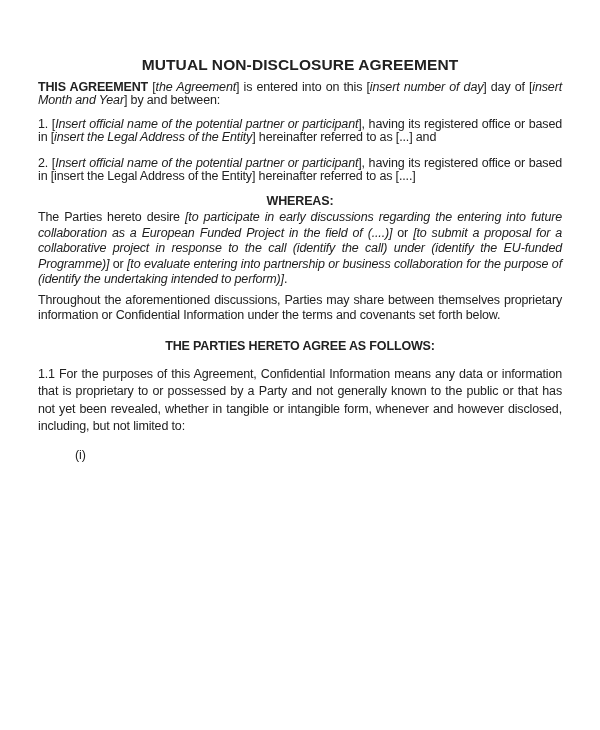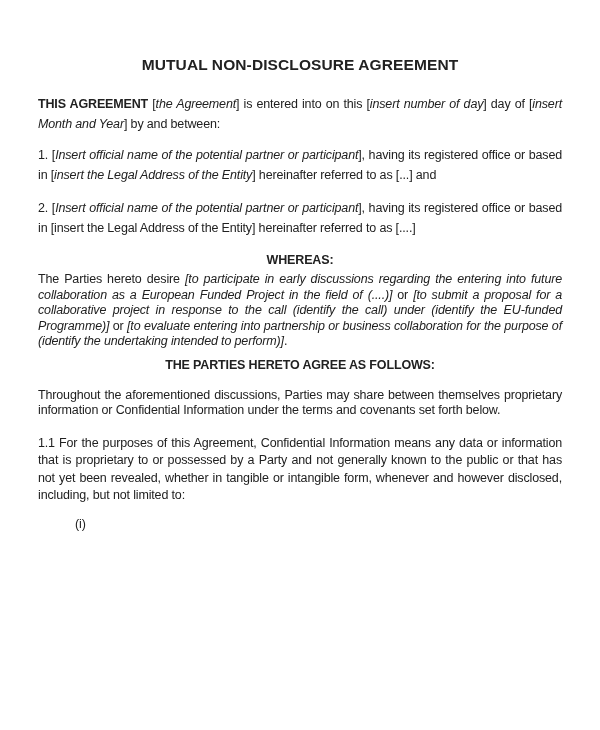--- a/index.html
+++ b/index.html
@@ -14,31 +14,31 @@
     box-sizing: border-box;
     padding: 47px 38px 0 38px;
     background: #ffffff;
     color: #212121;
     font-family: "Liberation Sans", "DejaVu Sans", sans-serif;
     font-size: 12.5px;
     letter-spacing: -0.15px;
     overflow: hidden;
   }
   .title {
-    margin: 8px 0 19px 0;
+    margin: 8px 0 6px 0;
     text-align: center;
     font-size: 15.5px;
     font-weight: bold;
     line-height: 20px;
     letter-spacing: 0.1px;
   }
   .para {
     margin: 0 0 12px 0;
     text-align: justify;
-    line-height: 20px;
+    line-height: 13px;
   }
   .tight   { line-height: 15.5px; }
   .mid     { line-height: 17.5px; }
   .heading { text-align: center; font-weight: bold; }
   .mb2  { margin-bottom: 2px; }
   .mb5  { margin-bottom: 5px; }
   .mb10 { margin-bottom: 10px; }
   .mb11 { margin-bottom: 11px; }
   .mb13 { margin-bottom: 13px; }
   .mb16 { margin-bottom: 16px; }
@@ -73,23 +73,23 @@
   <p class="para mb13"><span>1. [</span><span class="i">Insert official name of the potential partner or participant</span><span>], having its registered office or based in [</span><span class="i">insert the Legal Address of the Entity</span><span>] hereinafter referred to as [...] and</span></p>
 
   <p class="para"><span>2. [</span><span class="i">Insert official name of the potential partner or participant</span><span>], having its registered office or based in [insert the Legal Address of the Entity] hereinafter referred to as [....]</span></p>
 
 
 
   <p class="para heading mb2"><span class="b">WHEREAS:</span></p>
 
   <p class="para tight mb5"><span>The Parties hereto desire </span><span class="i">[to participate in early discussions regarding the entering into future collaboration as a European Funded Project in the field of (....)]</span><span> or </span><span class="i">[to submit a proposal for a collaborative project in response to the call (identify the call) under (identify the EU-funded Programme)]</span><span> or </span><span class="i">[to evaluate entering into partnership or business collaboration for the purpose of (identify the undertaking intended to perform)]</span><span>.</span></p>
 
+  <p class="para tight mb16"><span>Throughout the aforementioned discussions, Parties may share between themselves proprietary information or Confidential Information under the terms and covenants set forth below.</span></p>
+
   <p class="para heading mb13"><span class="b">THE PARTIES HERETO AGREE AS FOLLOWS:</span></p>
-
-  <p class="para tight mb16"><span>Throughout the aforementioned discussions, Parties may share between themselves proprietary information or Confidential Information under the terms and covenants set forth below.</span></p>
 
 
   <p class="para mid mb10"><span>1.1 For the purposes of this Agreement, Confidential Information means any data or information that is proprietary to or possessed by a Party and not generally known to the public or that has not yet been revealed, whether in tangible or intangible form, whenever and however disclosed, including, but not limited to:</span></p>
 
   <div class="list-row">
     <span class="list-marker">(i)</span>
   </div>
 
 </div>
 

